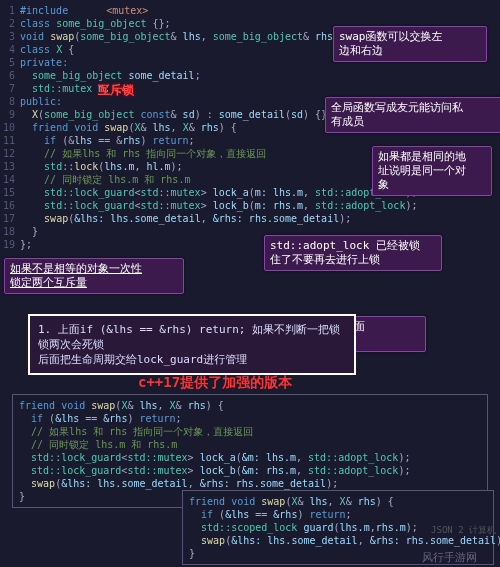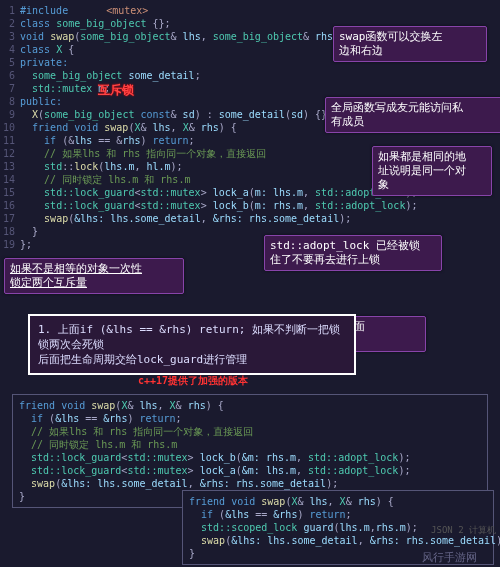--- a/index.html
+++ b/index.html
@@ -12,21 +12,21 @@
   .type { color:#4ec9b0; }
   .fn { color:#dcdcaa; }
   .str { color:#ce9178;margin-left:32px; }
   .cmt { color:#6a9955; }
   .ident { color:#9cdcfe; }
   .red-anno { color:#ff4444; font-weight:bold; font-size:12px; position:absolute; text-shadow:0 0 2px #ff0000; }
   .callout { position:absolute; background:#3d1a4d; border:1px solid #8844aa; color:#ffffff; padding:3px 5px; font-size:11px; line-height:14px; border-radius:2px; box-shadow:0 0 3px rgba(0,0,0,0.6); }
   .note-box { position:absolute; background:#2a1838; border:2px solid #ffffff; color:#ddddff; padding:6px 8px; font-size:11px; line-height:15px; }
   .code-box { position:absolute; border:1px solid #555577; background:#1a1a2e; padding:4px 6px; font-size:10px; }
   .code-box .cline { white-space:pre; line-height:13px; color:#a8a8c8; }
-  .section-title { position:absolute; color:#ff3333; font-weight:bold; font-size:10px; }
+  .section-title { position:absolute; color:#ff3333; font-weight:bold; font-size:14px; }
   .watermark { position:absolute; right:23px; bottom:2px; color:#666688; font-size:11px; }
   .csdn { position:absolute; right:4px; color:#555; font-size:9px; }
 </style>
 </head>
 <body>
 
 <div class="editor" id="editor">
     <div class="line"><span class="gutter">1</span><span class="code"><span class="kw">#include</span> <span class="str">&lt;mutex&gt;</span></span></div>
     <div class="line"><span class="gutter">2</span><span class="code"><span class="kw">class</span> <span class="type">some_big_object</span> {};</span></div>
     <div class="line"><span class="gutter">3</span><span class="code"><span class="kw">void</span> <span class="fn">swap</span>(<span class="type">some_big_object</span>&amp; <span class="ident">lhs</span>, <span class="type">some_big_object</span>&amp; <span class="ident">rhs</span>);</span></div>
@@ -68,22 +68,22 @@
 锁两次会死锁
 后面把生命周期交给lock_guard进行管理</div>
 
 <div class="section-title" style="left:138px; top:374px;">c++17提供了加强的版本</div>
 
 <div class="code-box" style="left:12px; top:394px; width:476px;" id="box2">
     <div class="cline"><span class="kw">friend void</span> <span class="fn">swap</span>(<span class="type">X</span>&amp; <span class="ident">lhs</span>, <span class="type">X</span>&amp; <span class="ident">rhs</span>) {</div>
     <div class="cline">  <span class="kw">if</span> (<span class="ident">&amp;lhs</span> == <span class="ident">&amp;rhs</span>) <span class="kw">return</span>;</div>
     <div class="cline">  <span class="cmt">// 如果lhs 和 rhs 指向同一个对象，直接返回</span></div>
     <div class="cline">  <span class="cmt">// 同时锁定 lhs.m 和 rhs.m</span></div>
+    <div class="cline">  <span class="type">std::lock_guard</span>&lt;<span class="type">std::mutex</span>&gt; <span class="ident">lock_a</span>(<span class="ident">&amp;m:</span> <span class="ident">lhs.m</span>, <span class="type">std::adopt_lock</span>);</div>
     <div class="cline">  <span class="type">std::lock_guard</span>&lt;<span class="type">std::mutex</span>&gt; <span class="ident">lock_b</span>(<span class="ident">&amp;m:</span> <span class="ident">rhs.m</span>, <span class="type">std::adopt_lock</span>);</div>
-    <div class="cline">  <span class="type">std::lock_guard</span>&lt;<span class="type">std::mutex</span>&gt; <span class="ident">lock_a</span>(<span class="ident">&amp;m:</span> <span class="ident">lhs.m</span>, <span class="type">std::adopt_lock</span>);</div>
     <div class="cline">  <span class="fn">swap</span>(<span class="ident">&amp;lhs:</span> <span class="ident">lhs.some_detail</span>, <span class="ident">&amp;rhs:</span> <span class="ident">rhs.some_detail</span>);</div>
     <div class="cline">}</div>
   </div>
 
 <div class="code-box" style="left:182px; top:490px; width:312px;" id="box3">
     <div class="cline"><span class="kw">friend</span> <span class="kw">void</span> <span class="fn">swap</span>(<span class="type">X</span>&amp; <span class="ident">lhs</span>, <span class="type">X</span>&amp; <span class="ident">rhs</span>) {</div>
     <div class="cline">  <span class="kw">if</span> (<span class="ident">&amp;lhs</span> == <span class="ident">&amp;rhs</span>) <span class="kw">return</span>;</div>
     <div class="cline">  <span class="type">std::scoped_lock</span> <span class="ident">guard</span>(<span class="ident">lhs.m</span>,<span class="ident">rhs.m</span>);</div>
     <div class="cline">  <span class="fn">swap</span>(<span class="ident">&amp;lhs:</span> <span class="ident">lhs.some_detail</span>, <span class="ident">&amp;rhs:</span> <span class="ident">rhs.some_detail</span>);</div>
     <div class="cline">}</div>

